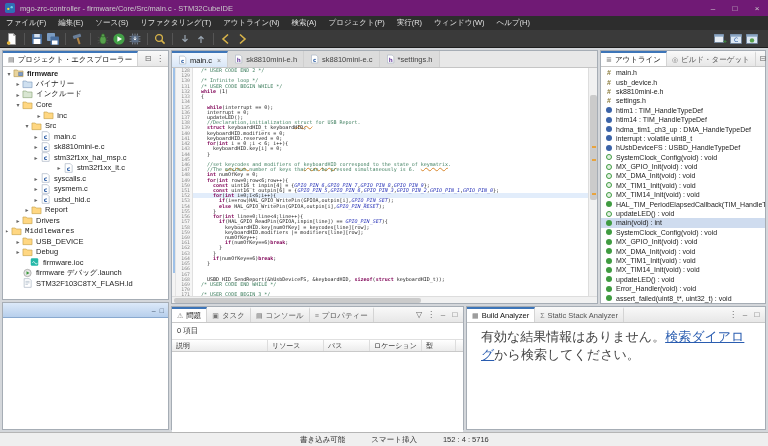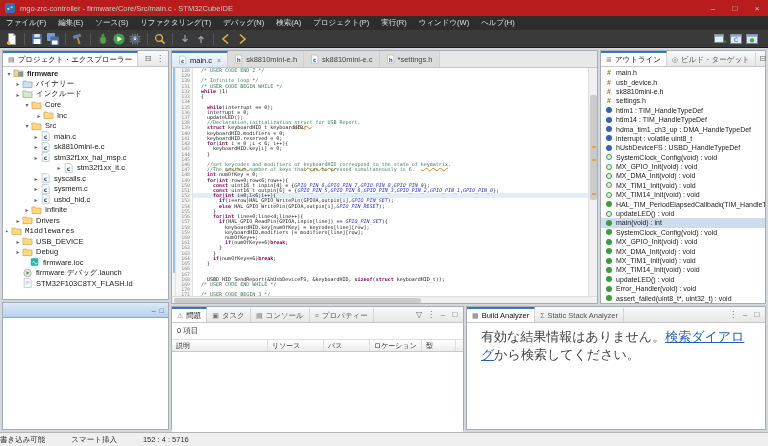--- a/index.html
+++ b/index.html
@@ -1,21 +1,21 @@
 <!DOCTYPE html>
 <html><head>
 <meta charset="utf-8">
 <style>
 *{margin:0;padding:0;box-sizing:border-box}
 html,body{width:768px;height:446px;overflow:hidden}
 body{position:relative;font-family:"Liberation Sans","DejaVu Sans",sans-serif;background:#d4d7db;color:#222;font-size:8px}
 svg{display:block;width:100%;height:100%}
 
 
-.titlebar{position:absolute;left:0;top:0;width:768px;height:16px;background:#b91c1c;color:#c8c8c8;display:flex;align-items:center}
+.titlebar{position:absolute;left:0;top:0;width:768px;height:16px;background:#701a75;color:#c8c8c8;display:flex;align-items:center}
 .title-icon{width:10px;height:10px;margin:0 5px;flex:0 0 auto}
 .title-text{font-size:7.5px;white-space:nowrap}
 .win-controls{margin-left:auto;display:flex;height:100%}
 .win-btn{width:22px;height:100%;display:flex;align-items:center;justify-content:center;color:#cfcfcf;font-size:8px}
 .menubar{position:absolute;left:0;top:16px;width:768px;height:14px;background:#2d2d2d;color:#e0e0e0;display:flex;align-items:center;font-size:7.5px}
 .menu-item{padding:0 6px;height:100%;display:flex;align-items:center;white-space:nowrap}
 .toolbar{position:absolute;left:0;top:30px;width:768px;height:18px;background:#3a3a3a;border-bottom:1px solid #1e1e1e;display:flex;align-items:center;padding:0 4px}
 .tb-icon{width:14px;height:14px;margin:0 1px;display:flex;align-items:center;justify-content:center;color:#bbb;font-size:9px}
 .tb-sep{width:1px;height:12px;background:#555;margin:0 4px;flex:0 0 auto}
 .tb-right{margin-left:auto;display:flex;align-items:center;padding-right:4px}
@@ -89,21 +89,21 @@
 .pcol{padding:0 4px;border-right:1px solid #ddd;display:flex;align-items:center;white-space:nowrap}
 .pempty{background:#fff;height:100%}
 
 
 .amsg{padding:5px 14px;font-size:13px;color:#444}
 .alink{color:#2a5db0;text-decoration:underline}
 
 
 .statusbar{position:absolute;left:0;top:432px;width:768px;height:14px;background:#efefef;border-top:1px solid #b5b5b5;display:flex;align-items:center;font-size:7.5px;color:#333}
 .sb-item{margin-right:26px;white-space:nowrap}
-.sb-first{}
+.sb-first{margin-left:300px}
 </style>
 </head>
 <body>
 
 <div class="titlebar">
   <span class="title-icon">
       <svg viewBox="0 0 12 12">
         <rect width="12" height="12" rx="2" fill="#2f6fb4"></rect>
         <circle cx="4" cy="7" r="1.4" fill="#ffd23c"></circle>
         <circle cx="8" cy="5" r="1.4" fill="#6fd0e8"></circle>
@@ -115,21 +115,21 @@
       <span class="win-btn">□</span>
       <span class="win-btn">×</span>
     </span>
 </div>
 
 <div class="menubar">
     <span class="menu-item">ファイル(F)</span>
     <span class="menu-item">編集(E)</span>
     <span class="menu-item">ソース(S)</span>
     <span class="menu-item">リファクタリング(T)</span>
-    <span class="menu-item">デバッグ(N)</span>
+    <span class="menu-item">アウトライン(N)</span>
     <span class="menu-item">検索(A)</span>
     <span class="menu-item">プロジェクト(P)</span>
     <span class="menu-item">実行(R)</span>
     <span class="menu-item">ウィンドウ(W)</span>
     <span class="menu-item">ヘルプ(H)</span>
   </div>
 <div class="toolbar">
     <span class="tb-icon">
       <svg viewBox="0 0 14 14">
         <path d="M3.5 1.5h5l2 2v9h-7z" fill="#fdfdfd" stroke="#999" stroke-width="0.8"></path>
@@ -269,125 +269,125 @@
       </div>
       <div class="trow" style="padding-left: 11px;">
         <span class="texp">▸</span>
         <span class="ticon">
           <svg viewBox="0 0 12 11">
             <path d="M1 2.2h3.6l1 1.1H11v6.2H1z" fill="#d9e6d2" stroke="#8aa578" stroke-width="0.7"></path>
           </svg>
         </span>
         <span class="tlabel">インクルード</span>
       </div>
+      <div class="trow" style="padding-left: 11px;">
+        <span class="texp">▾</span>
+        <span class="ticon">
+          <svg viewBox="0 0 12 11">
+            <path d="M1 2.2h3.6l1 1.1H11v6.2H1z" fill="#ffd782" stroke="#c5a14e" stroke-width="0.7"></path>
+          </svg>
+        </span>
+        <span class="tlabel">Core</span>
+      </div>
+      <div class="trow" style="padding-left: 32px;">
+        <span class="texp">▸</span>
+        <span class="ticon">
+          <svg viewBox="0 0 12 11">
+            <path d="M1 2.2h3.6l1 1.1H11v6.2H1z" fill="#ffd782" stroke="#c5a14e" stroke-width="0.7"></path>
+          </svg>
+        </span>
+        <span class="tlabel">Inc</span>
+      </div>
       <div class="trow" style="padding-left: 20px;">
         <span class="texp">▾</span>
         <span class="ticon">
           <svg viewBox="0 0 12 11">
             <path d="M1 2.2h3.6l1 1.1H11v6.2H1z" fill="#ffd782" stroke="#c5a14e" stroke-width="0.7"></path>
           </svg>
         </span>
-        <span class="tlabel">Core</span>
-      </div>
-      <div class="trow" style="padding-left: 32px;">
+        <span class="tlabel">Src</span>
+      </div>
+      <div class="trow" style="padding-left: 29px;">
+        <span class="texp">▸</span>
+        <span class="ticon">
+          <svg viewBox="0 0 12 12">
+            <path d="M2 0.8h6.2L10.4 3v8.2H2z" fill="#fff" stroke="#9aa7b8" stroke-width="0.7"></path>
+            <text x="6.2" y="9.4" font-size="7.5" text-anchor="middle" fill="#2456a0" font-weight="bold" font-family="DejaVu Sans">c</text>
+          </svg>
+        </span>
+        <span class="tlabel">main.c</span>
+      </div>
+      <div class="trow" style="padding-left: 29px;">
+        <span class="texp">▸</span>
+        <span class="ticon">
+          <svg viewBox="0 0 12 12">
+            <path d="M2 0.8h6.2L10.4 3v8.2H2z" fill="#fff" stroke="#9aa7b8" stroke-width="0.7"></path>
+            <text x="6.2" y="9.4" font-size="7.5" text-anchor="middle" fill="#2456a0" font-weight="bold" font-family="DejaVu Sans">c</text>
+          </svg>
+        </span>
+        <span class="tlabel">sk8810mini-e.c</span>
+      </div>
+      <div class="trow" style="padding-left: 29px;">
+        <span class="texp">▸</span>
+        <span class="ticon">
+          <svg viewBox="0 0 12 12">
+            <path d="M2 0.8h6.2L10.4 3v8.2H2z" fill="#fff" stroke="#9aa7b8" stroke-width="0.7"></path>
+            <text x="6.2" y="9.4" font-size="7.5" text-anchor="middle" fill="#2456a0" font-weight="bold" font-family="DejaVu Sans">c</text>
+          </svg>
+        </span>
+        <span class="tlabel">stm32f1xx_hal_msp.c</span>
+      </div>
+      <div class="trow" style="padding-left: 29px; margin-left: 23px;">
+        <span class="texp">▸</span>
+        <span class="ticon">
+          <svg viewBox="0 0 12 12">
+            <path d="M2 0.8h6.2L10.4 3v8.2H2z" fill="#fff" stroke="#9aa7b8" stroke-width="0.7"></path>
+            <text x="6.2" y="9.4" font-size="7.5" text-anchor="middle" fill="#2456a0" font-weight="bold" font-family="DejaVu Sans">c</text>
+          </svg>
+        </span>
+        <span class="tlabel">stm32f1xx_it.c</span>
+      </div>
+      <div class="trow" style="padding-left: 29px;">
+        <span class="texp">▸</span>
+        <span class="ticon">
+          <svg viewBox="0 0 12 12">
+            <path d="M2 0.8h6.2L10.4 3v8.2H2z" fill="#fff" stroke="#9aa7b8" stroke-width="0.7"></path>
+            <text x="6.2" y="9.4" font-size="7.5" text-anchor="middle" fill="#2456a0" font-weight="bold" font-family="DejaVu Sans">c</text>
+          </svg>
+        </span>
+        <span class="tlabel">syscalls.c</span>
+      </div>
+      <div class="trow" style="padding-left: 29px;">
+        <span class="texp">▸</span>
+        <span class="ticon">
+          <svg viewBox="0 0 12 12">
+            <path d="M2 0.8h6.2L10.4 3v8.2H2z" fill="#fff" stroke="#9aa7b8" stroke-width="0.7"></path>
+            <text x="6.2" y="9.4" font-size="7.5" text-anchor="middle" fill="#2456a0" font-weight="bold" font-family="DejaVu Sans">c</text>
+          </svg>
+        </span>
+        <span class="tlabel">sysmem.c</span>
+      </div>
+      <div class="trow" style="padding-left: 29px;">
+        <span class="texp">▸</span>
+        <span class="ticon">
+          <svg viewBox="0 0 12 12">
+            <path d="M2 0.8h6.2L10.4 3v8.2H2z" fill="#fff" stroke="#9aa7b8" stroke-width="0.7"></path>
+            <text x="6.2" y="9.4" font-size="7.5" text-anchor="middle" fill="#2456a0" font-weight="bold" font-family="DejaVu Sans">c</text>
+          </svg>
+        </span>
+        <span class="tlabel">usbd_hid.c</span>
+      </div>
+      <div class="trow" style="padding-left: 20px;">
         <span class="texp">▸</span>
         <span class="ticon">
           <svg viewBox="0 0 12 11">
             <path d="M1 2.2h3.6l1 1.1H11v6.2H1z" fill="#ffd782" stroke="#c5a14e" stroke-width="0.7"></path>
           </svg>
         </span>
-        <span class="tlabel">Inc</span>
-      </div>
-      <div class="trow" style="padding-left: 20px;">
-        <span class="texp">▾</span>
-        <span class="ticon">
-          <svg viewBox="0 0 12 11">
-            <path d="M1 2.2h3.6l1 1.1H11v6.2H1z" fill="#ffd782" stroke="#c5a14e" stroke-width="0.7"></path>
-          </svg>
-        </span>
-        <span class="tlabel">Src</span>
-      </div>
-      <div class="trow" style="padding-left: 29px;">
-        <span class="texp">▸</span>
-        <span class="ticon">
-          <svg viewBox="0 0 12 12">
-            <path d="M2 0.8h6.2L10.4 3v8.2H2z" fill="#fff" stroke="#9aa7b8" stroke-width="0.7"></path>
-            <text x="6.2" y="9.4" font-size="7.5" text-anchor="middle" fill="#2456a0" font-weight="bold" font-family="DejaVu Sans">c</text>
-          </svg>
-        </span>
-        <span class="tlabel">main.c</span>
-      </div>
-      <div class="trow" style="padding-left: 29px;">
-        <span class="texp">▸</span>
-        <span class="ticon">
-          <svg viewBox="0 0 12 12">
-            <path d="M2 0.8h6.2L10.4 3v8.2H2z" fill="#fff" stroke="#9aa7b8" stroke-width="0.7"></path>
-            <text x="6.2" y="9.4" font-size="7.5" text-anchor="middle" fill="#2456a0" font-weight="bold" font-family="DejaVu Sans">c</text>
-          </svg>
-        </span>
-        <span class="tlabel">sk8810mini-e.c</span>
-      </div>
-      <div class="trow" style="padding-left: 29px;">
-        <span class="texp">▸</span>
-        <span class="ticon">
-          <svg viewBox="0 0 12 12">
-            <path d="M2 0.8h6.2L10.4 3v8.2H2z" fill="#fff" stroke="#9aa7b8" stroke-width="0.7"></path>
-            <text x="6.2" y="9.4" font-size="7.5" text-anchor="middle" fill="#2456a0" font-weight="bold" font-family="DejaVu Sans">c</text>
-          </svg>
-        </span>
-        <span class="tlabel">stm32f1xx_hal_msp.c</span>
-      </div>
-      <div class="trow" style="padding-left: 29px; margin-left: 23px;">
-        <span class="texp">▸</span>
-        <span class="ticon">
-          <svg viewBox="0 0 12 12">
-            <path d="M2 0.8h6.2L10.4 3v8.2H2z" fill="#fff" stroke="#9aa7b8" stroke-width="0.7"></path>
-            <text x="6.2" y="9.4" font-size="7.5" text-anchor="middle" fill="#2456a0" font-weight="bold" font-family="DejaVu Sans">c</text>
-          </svg>
-        </span>
-        <span class="tlabel">stm32f1xx_it.c</span>
-      </div>
-      <div class="trow" style="padding-left: 29px;">
-        <span class="texp">▸</span>
-        <span class="ticon">
-          <svg viewBox="0 0 12 12">
-            <path d="M2 0.8h6.2L10.4 3v8.2H2z" fill="#fff" stroke="#9aa7b8" stroke-width="0.7"></path>
-            <text x="6.2" y="9.4" font-size="7.5" text-anchor="middle" fill="#2456a0" font-weight="bold" font-family="DejaVu Sans">c</text>
-          </svg>
-        </span>
-        <span class="tlabel">syscalls.c</span>
-      </div>
-      <div class="trow" style="padding-left: 29px;">
-        <span class="texp">▸</span>
-        <span class="ticon">
-          <svg viewBox="0 0 12 12">
-            <path d="M2 0.8h6.2L10.4 3v8.2H2z" fill="#fff" stroke="#9aa7b8" stroke-width="0.7"></path>
-            <text x="6.2" y="9.4" font-size="7.5" text-anchor="middle" fill="#2456a0" font-weight="bold" font-family="DejaVu Sans">c</text>
-          </svg>
-        </span>
-        <span class="tlabel">sysmem.c</span>
-      </div>
-      <div class="trow" style="padding-left: 29px;">
-        <span class="texp">▸</span>
-        <span class="ticon">
-          <svg viewBox="0 0 12 12">
-            <path d="M2 0.8h6.2L10.4 3v8.2H2z" fill="#fff" stroke="#9aa7b8" stroke-width="0.7"></path>
-            <text x="6.2" y="9.4" font-size="7.5" text-anchor="middle" fill="#2456a0" font-weight="bold" font-family="DejaVu Sans">c</text>
-          </svg>
-        </span>
-        <span class="tlabel">usbd_hid.c</span>
-      </div>
-      <div class="trow" style="padding-left: 20px;">
-        <span class="texp">▸</span>
-        <span class="ticon">
-          <svg viewBox="0 0 12 11">
-            <path d="M1 2.2h3.6l1 1.1H11v6.2H1z" fill="#ffd782" stroke="#c5a14e" stroke-width="0.7"></path>
-          </svg>
-        </span>
-        <span class="tlabel">Infinite</span>
+        <span class="tlabel">Report</span>
       </div>
       <div class="trow" style="padding-left: 11px;">
         <span class="texp">▸</span>
         <span class="ticon">
           <svg viewBox="0 0 12 11">
             <path d="M1 2.2h3.6l1 1.1H11v6.2H1z" fill="#ffd782" stroke="#c5a14e" stroke-width="0.7"></path>
           </svg>
         </span>
         <span class="tlabel">Drivers</span>
       </div>

